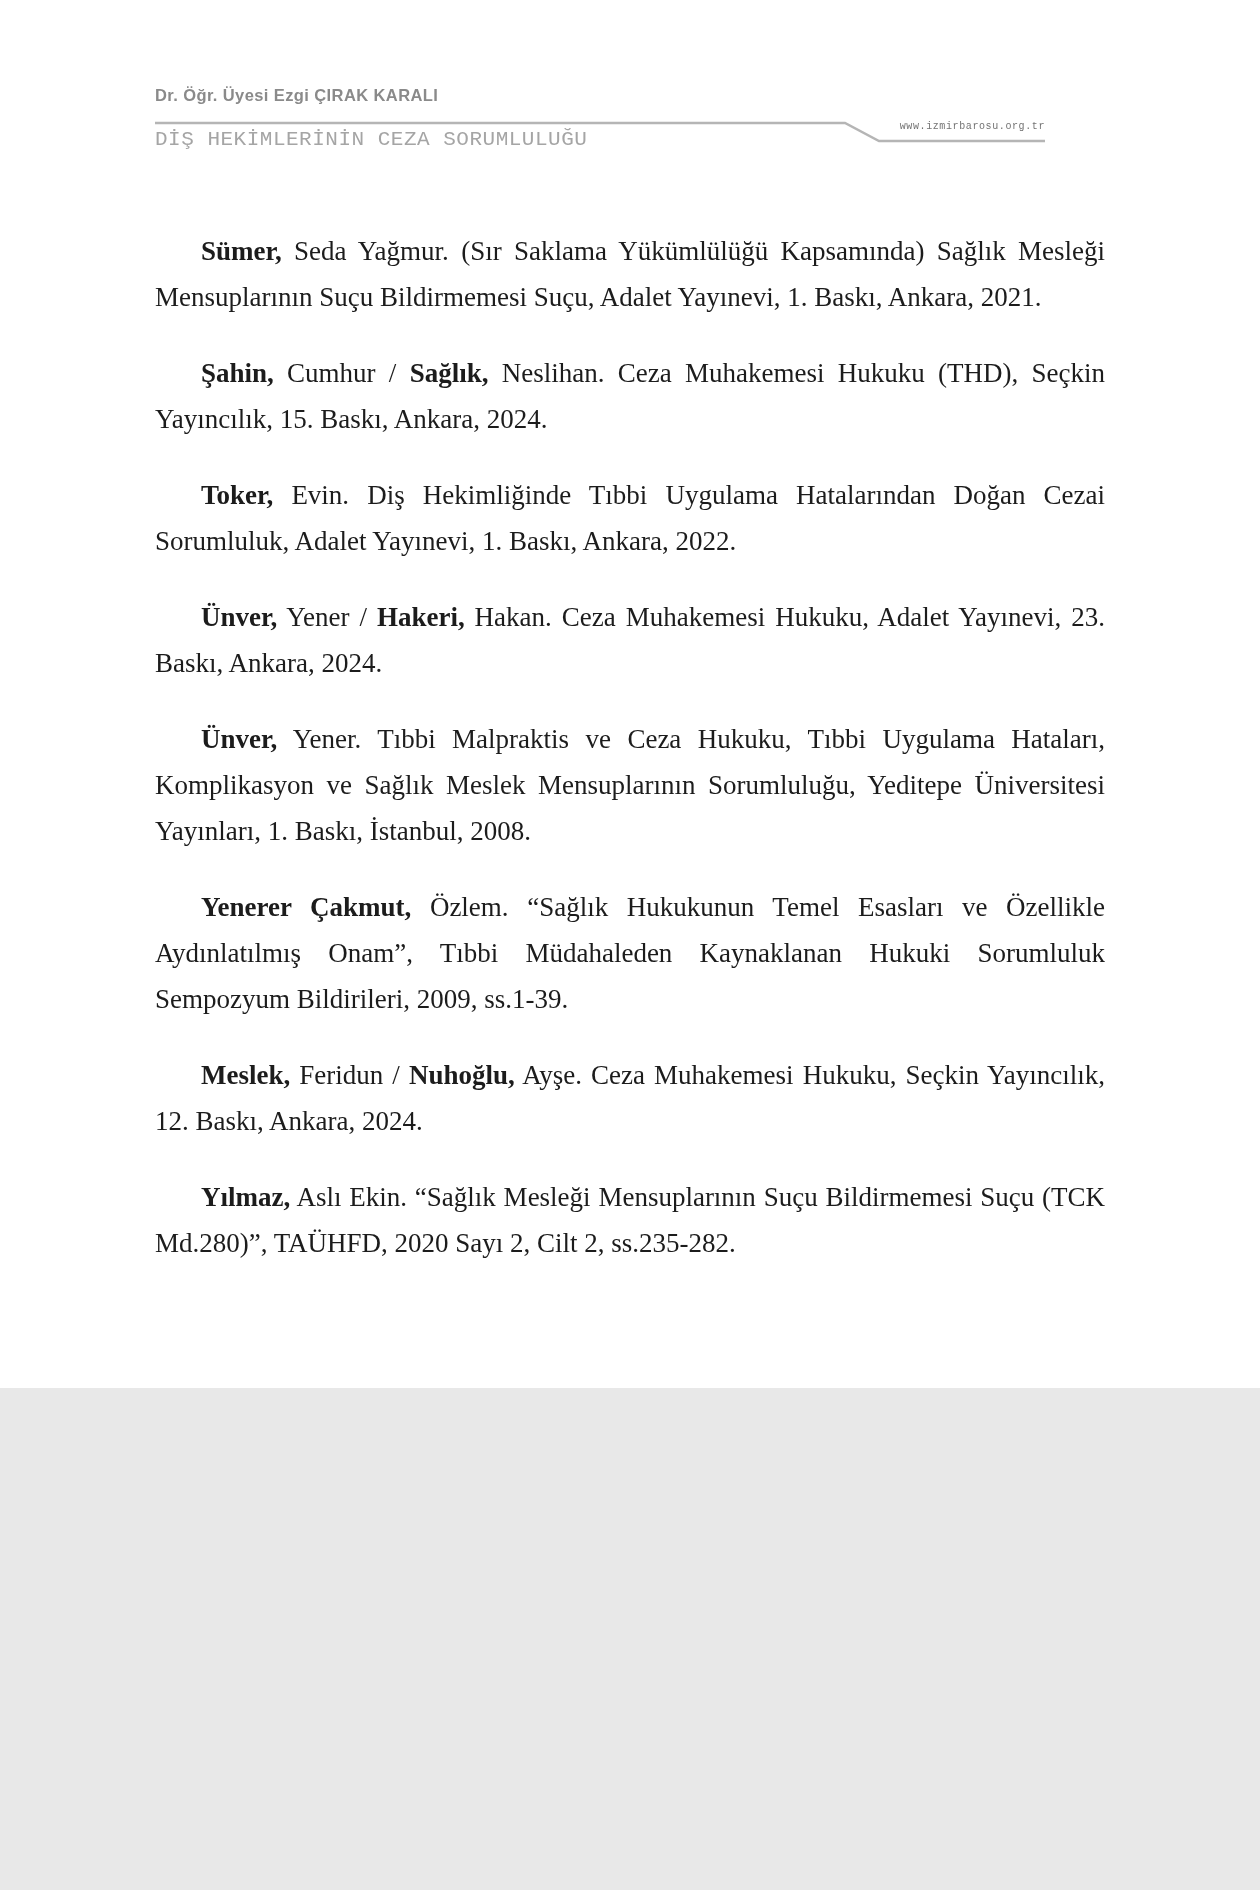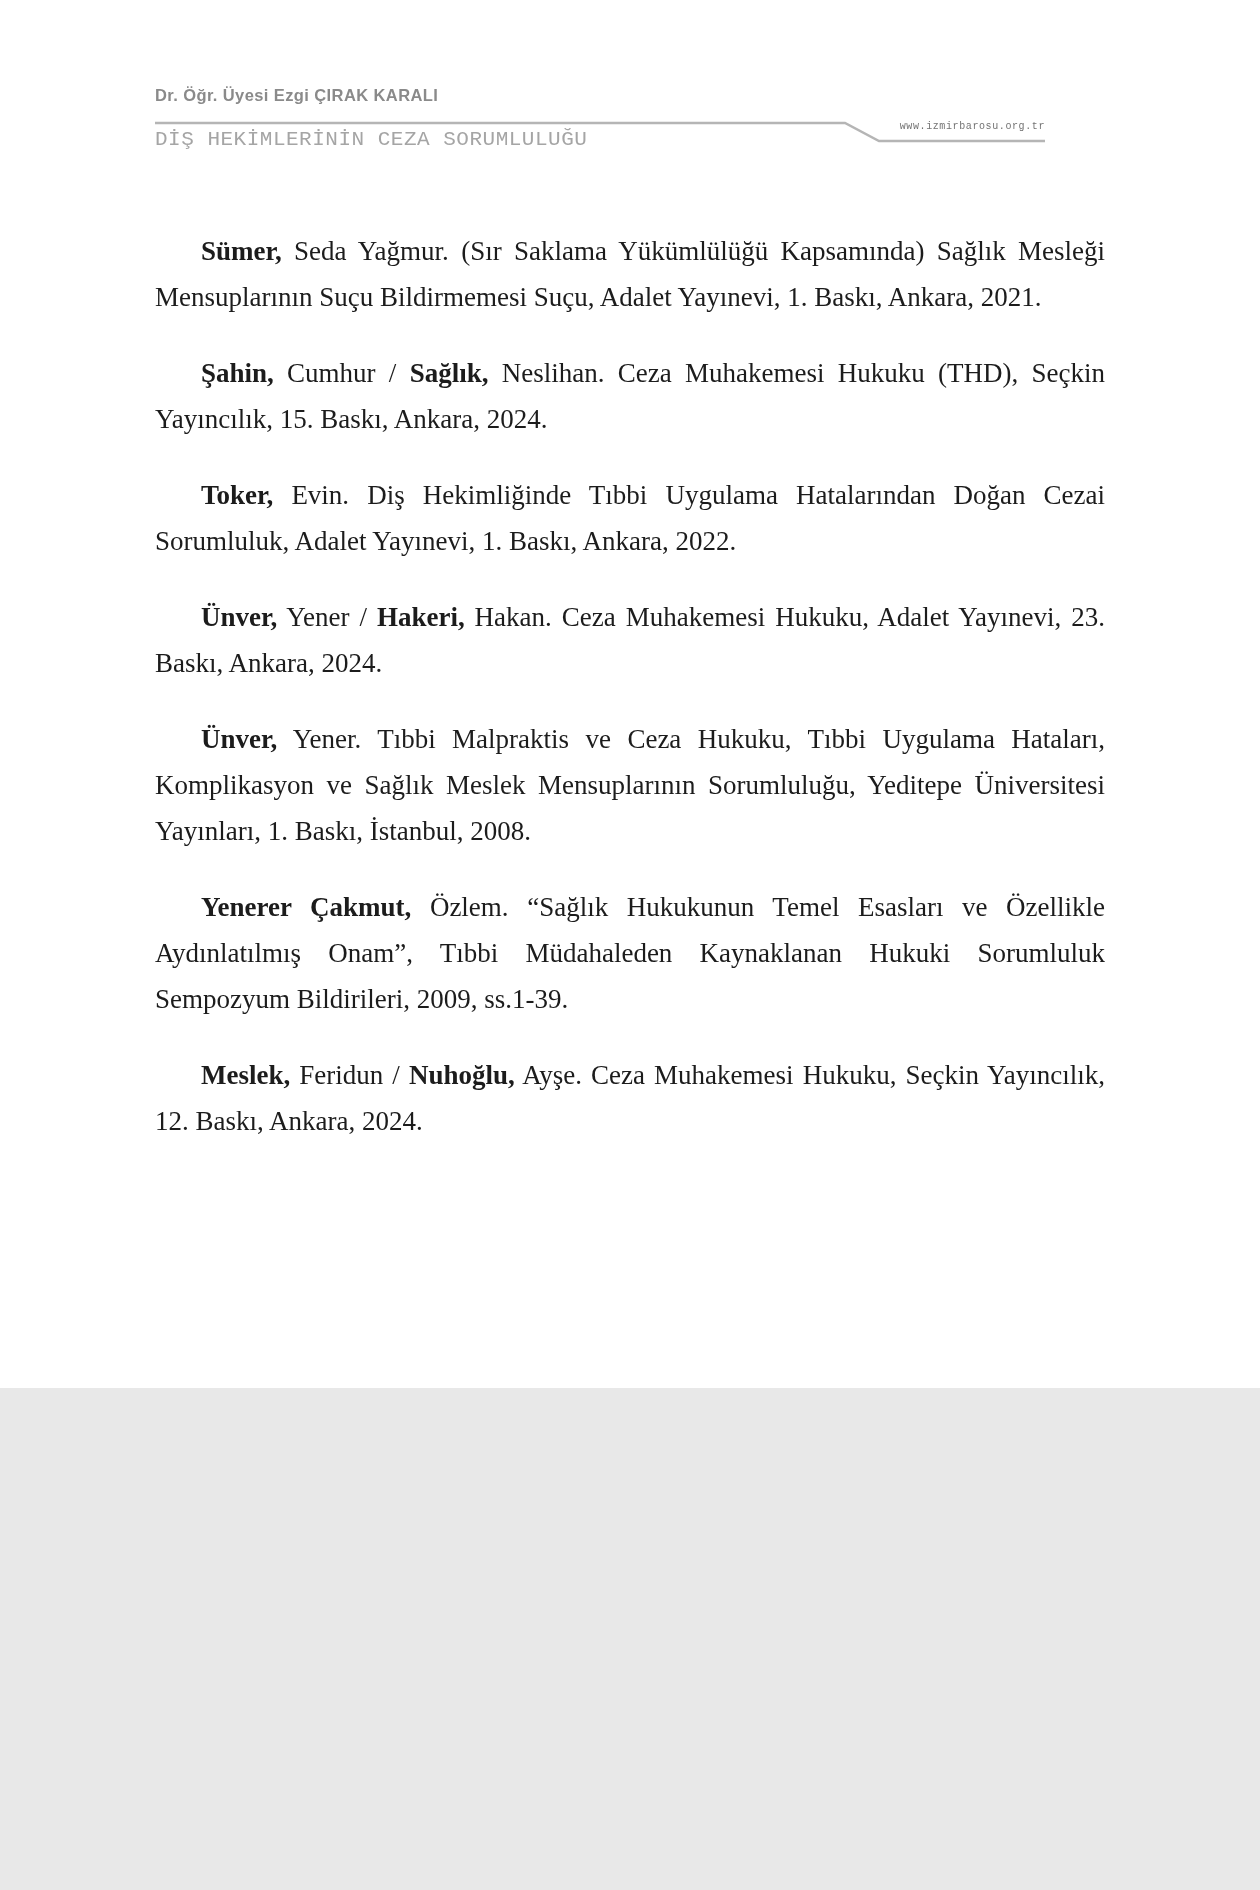--- a/index.html
+++ b/index.html
@@ -120,20 +120,21 @@
   </header>
 
   <main class="bibliography">
       <p class="entry"><b>Sümer,</b> Seda Yağmur. (Sır Saklama Yükümlülüğü Kapsamında) Sağlık Mesleği Mensuplarının Suçu Bildirmemesi Suçu, Adalet Yayınevi, 1. Baskı, Ankara, 2021.</p>
       <p class="entry"><b>Şahin,</b> Cumhur / <b>Sağlık,</b> Neslihan. Ceza Muhakemesi Hukuku (THD), Seçkin Yayıncılık, 15. Baskı, Ankara, 2024.</p>
       <p class="entry"><b>Toker,</b> Evin. Diş Hekimliğinde Tıbbi Uygulama Hatalarından Doğan Cezai Sorumluluk, Adalet Yayınevi, 1. Baskı, Ankara, 2022.</p>
       <p class="entry"><b>Ünver,</b> Yener / <b>Hakeri,</b> Hakan. Ceza Muhakemesi Hukuku, Adalet Yayınevi, 23. Baskı, Ankara, 2024.</p>
       <p class="entry"><b>Ünver,</b> Yener. Tıbbi Malpraktis ve Ceza Hukuku, Tıbbi Uygulama Hataları, Komplikasyon ve Sağlık Meslek Mensuplarının Sorumluluğu, Yeditepe Üniversitesi Yayınları, 1. Baskı, İstanbul, 2008.</p>
       <p class="entry"><b>Yenerer Çakmut,</b> Özlem. “Sağlık Hukukunun Temel Esasları ve Özellikle Aydınlatılmış Onam”, Tıbbi Müdahaleden Kaynaklanan Hukuki Sorumluluk Sempozyum Bildirileri, 2009, ss.1-39.</p>
       <p class="entry"><b>Meslek,</b> Feridun / <b>Nuhoğlu,</b> Ayşe. Ceza Muhakemesi Hukuku, Seçkin Yayıncılık, 12. Baskı, Ankara, 2024.</p>
+      <p class="entry"><b>Yılmaz,</b> Aslı Ekin. “Sağlık Mesleği Mensuplarının Suçu Bildirmemesi Suçu (TCK Md.280)”, TAÜHFD, 2020 Sayı 2, Cilt 2, ss.235-282.</p>
     </main>
 
   <footer>
     <svg class="footer-rule" viewBox="0 0 950 24" preserveAspectRatio="none">
       <polyline points="0,21 476,21 508,3 950,3" fill="none" stroke="#b5b5b5" stroke-width="2.5"></polyline>
     </svg>
 
     <div class="footer-text">
       <span>İzmir Barosu Dergisi</span><span class="sep">•</span><span>Ağustos 2025</span><span class="sep">•</span><span class="page-num">393</span>
     </div>

